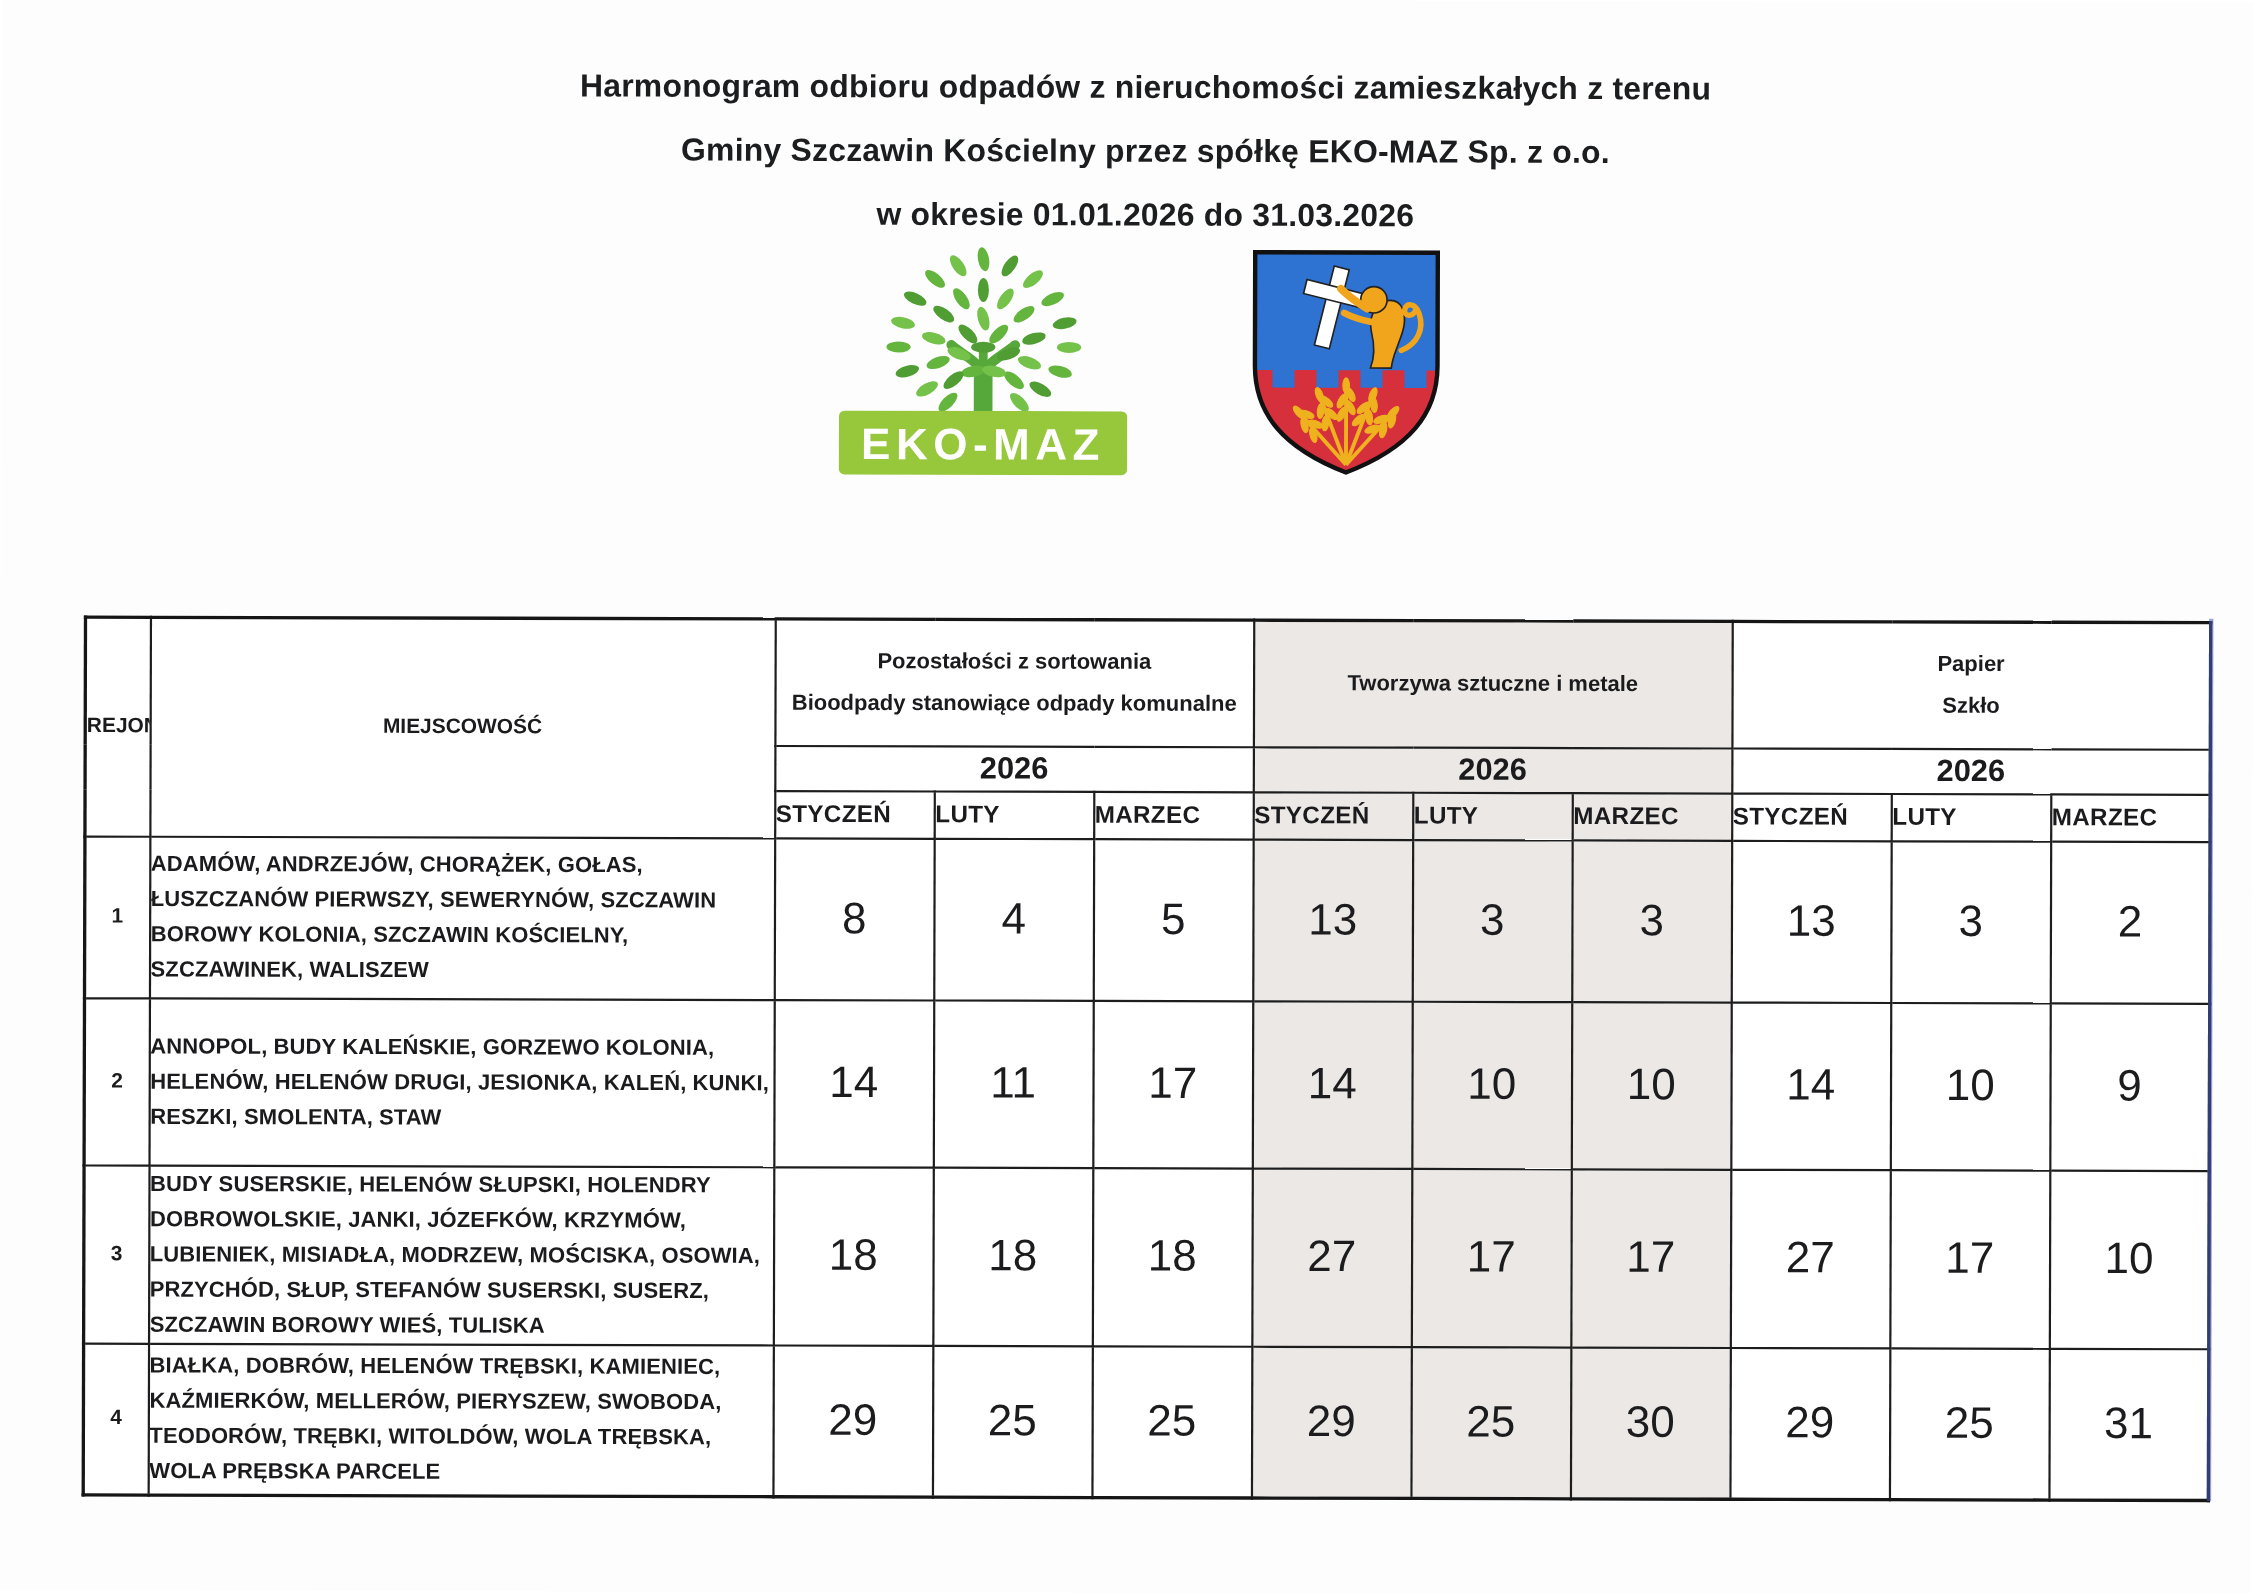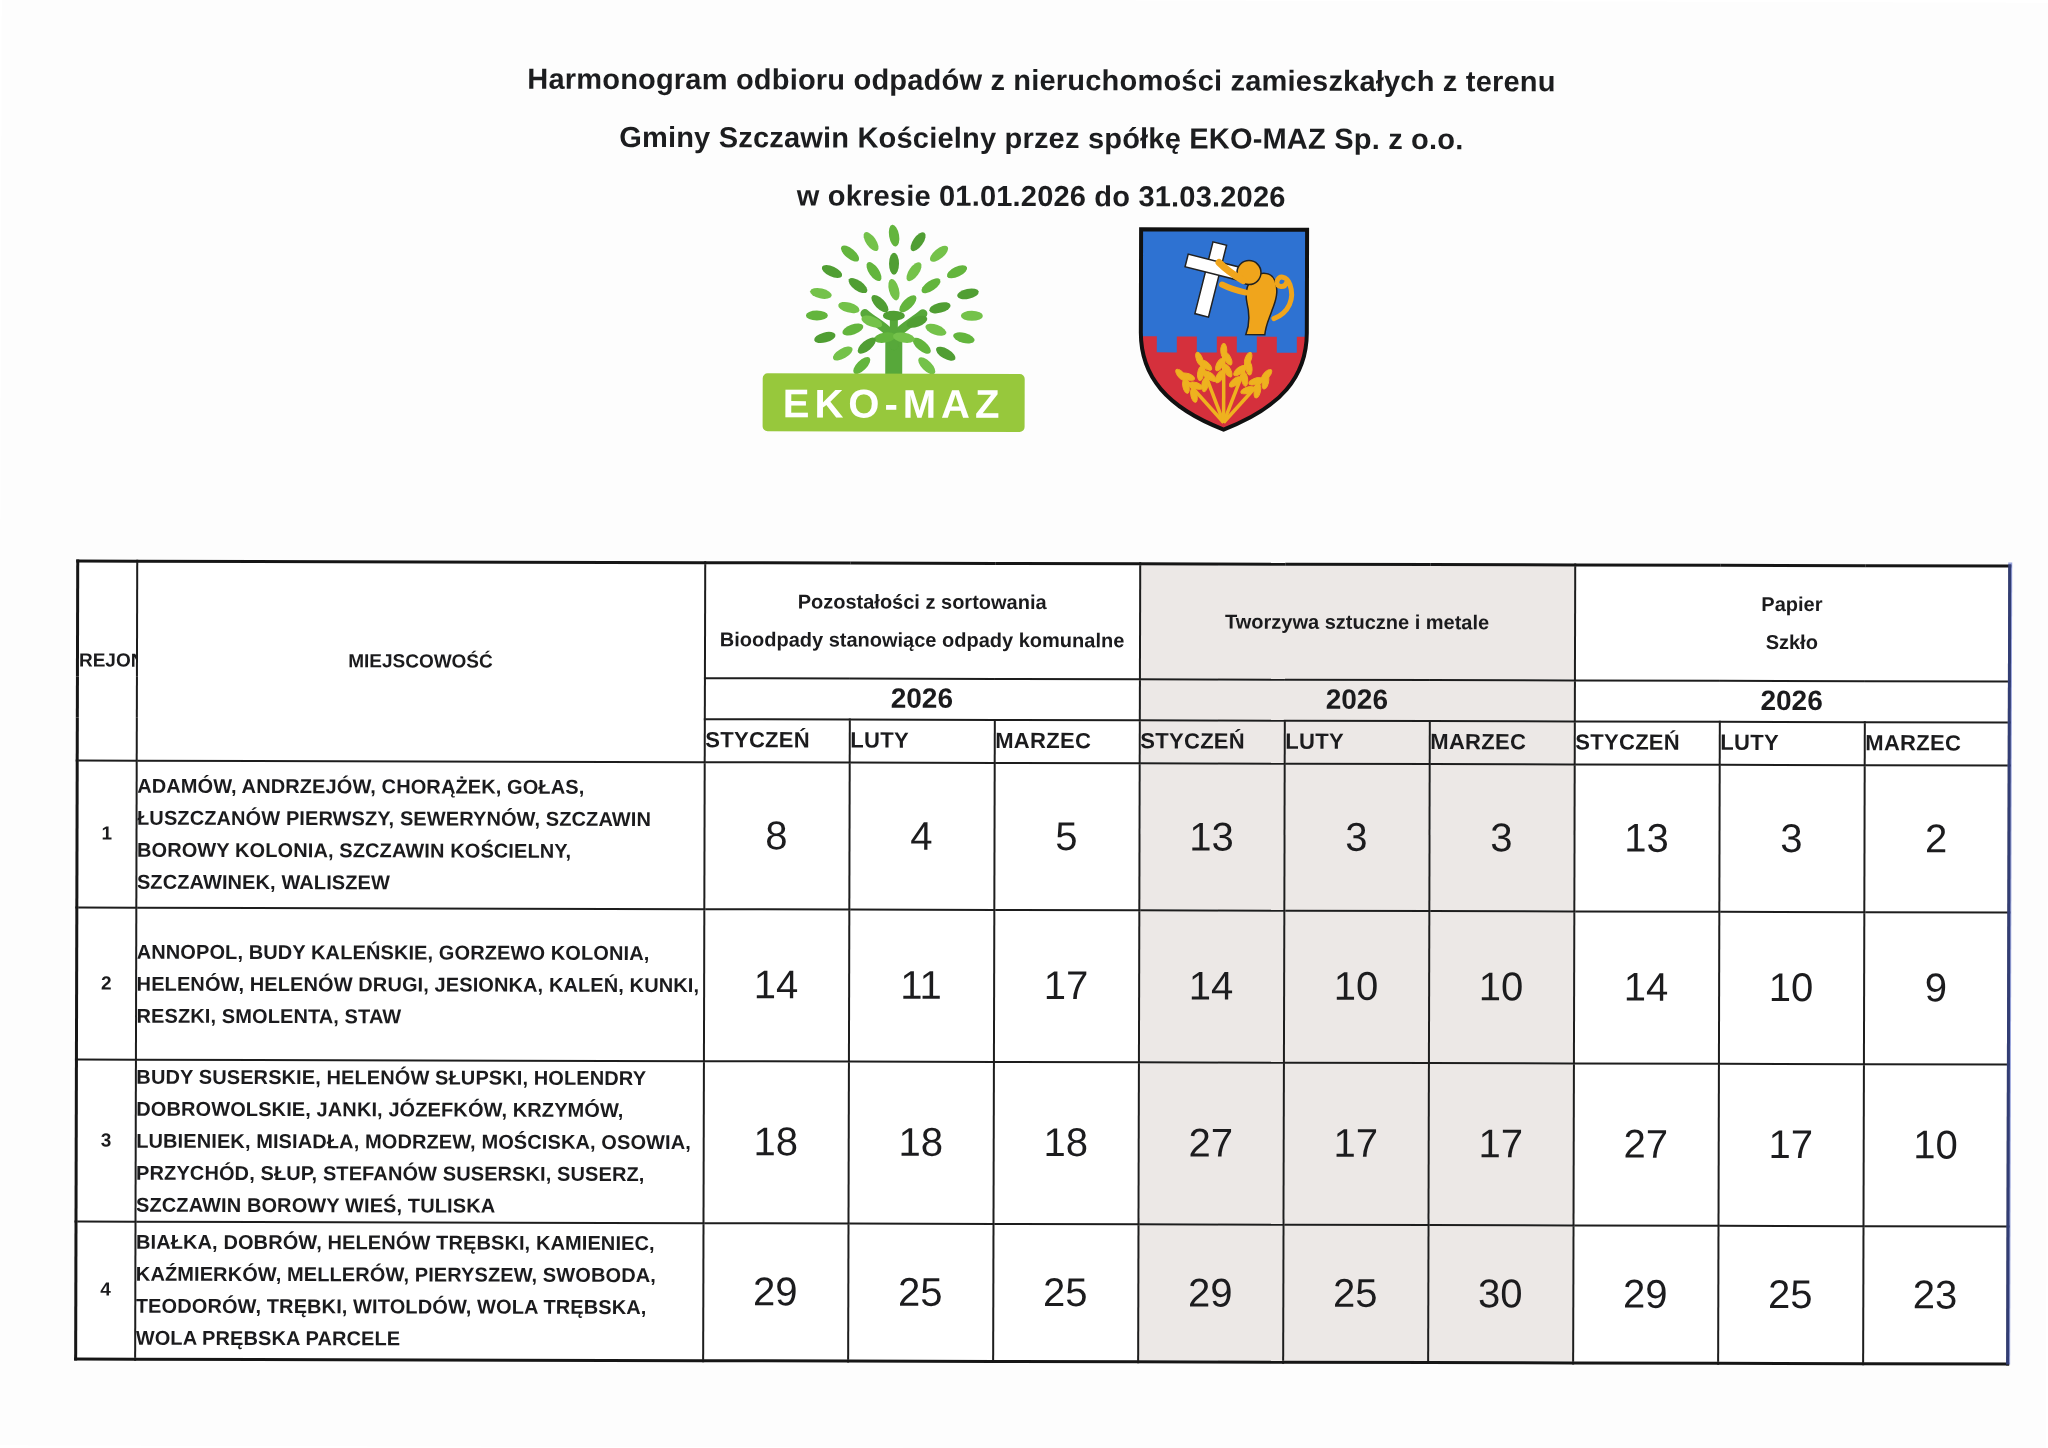--- a/index.html
+++ b/index.html
@@ -267,19 +267,19 @@
         <td class="rejon">4</td>
         <td class="loc">BIAŁKA, DOBRÓW, HELENÓW TRĘBSKI, KAMIENIEC, KAŹMIERKÓW, MELLERÓW, PIERYSZEW, SWOBODA, TEODORÓW, TRĘBKI, WITOLDÓW, WOLA TRĘBSKA, WOLA PRĘBSKA PARCELE</td>
         <td class="num">29</td>
         <td class="num">25</td>
         <td class="num">25</td>
         <td class="num shade">29</td>
         <td class="num shade">25</td>
         <td class="num shade">30</td>
         <td class="num">29</td>
         <td class="num">25</td>
-        <td class="num">23</td>
+        <td class="num">31</td>
       </tr>
     </tbody>
   </table>
 
   <div class="blue-edge"></div>
 </div>
 
 </body></html>

